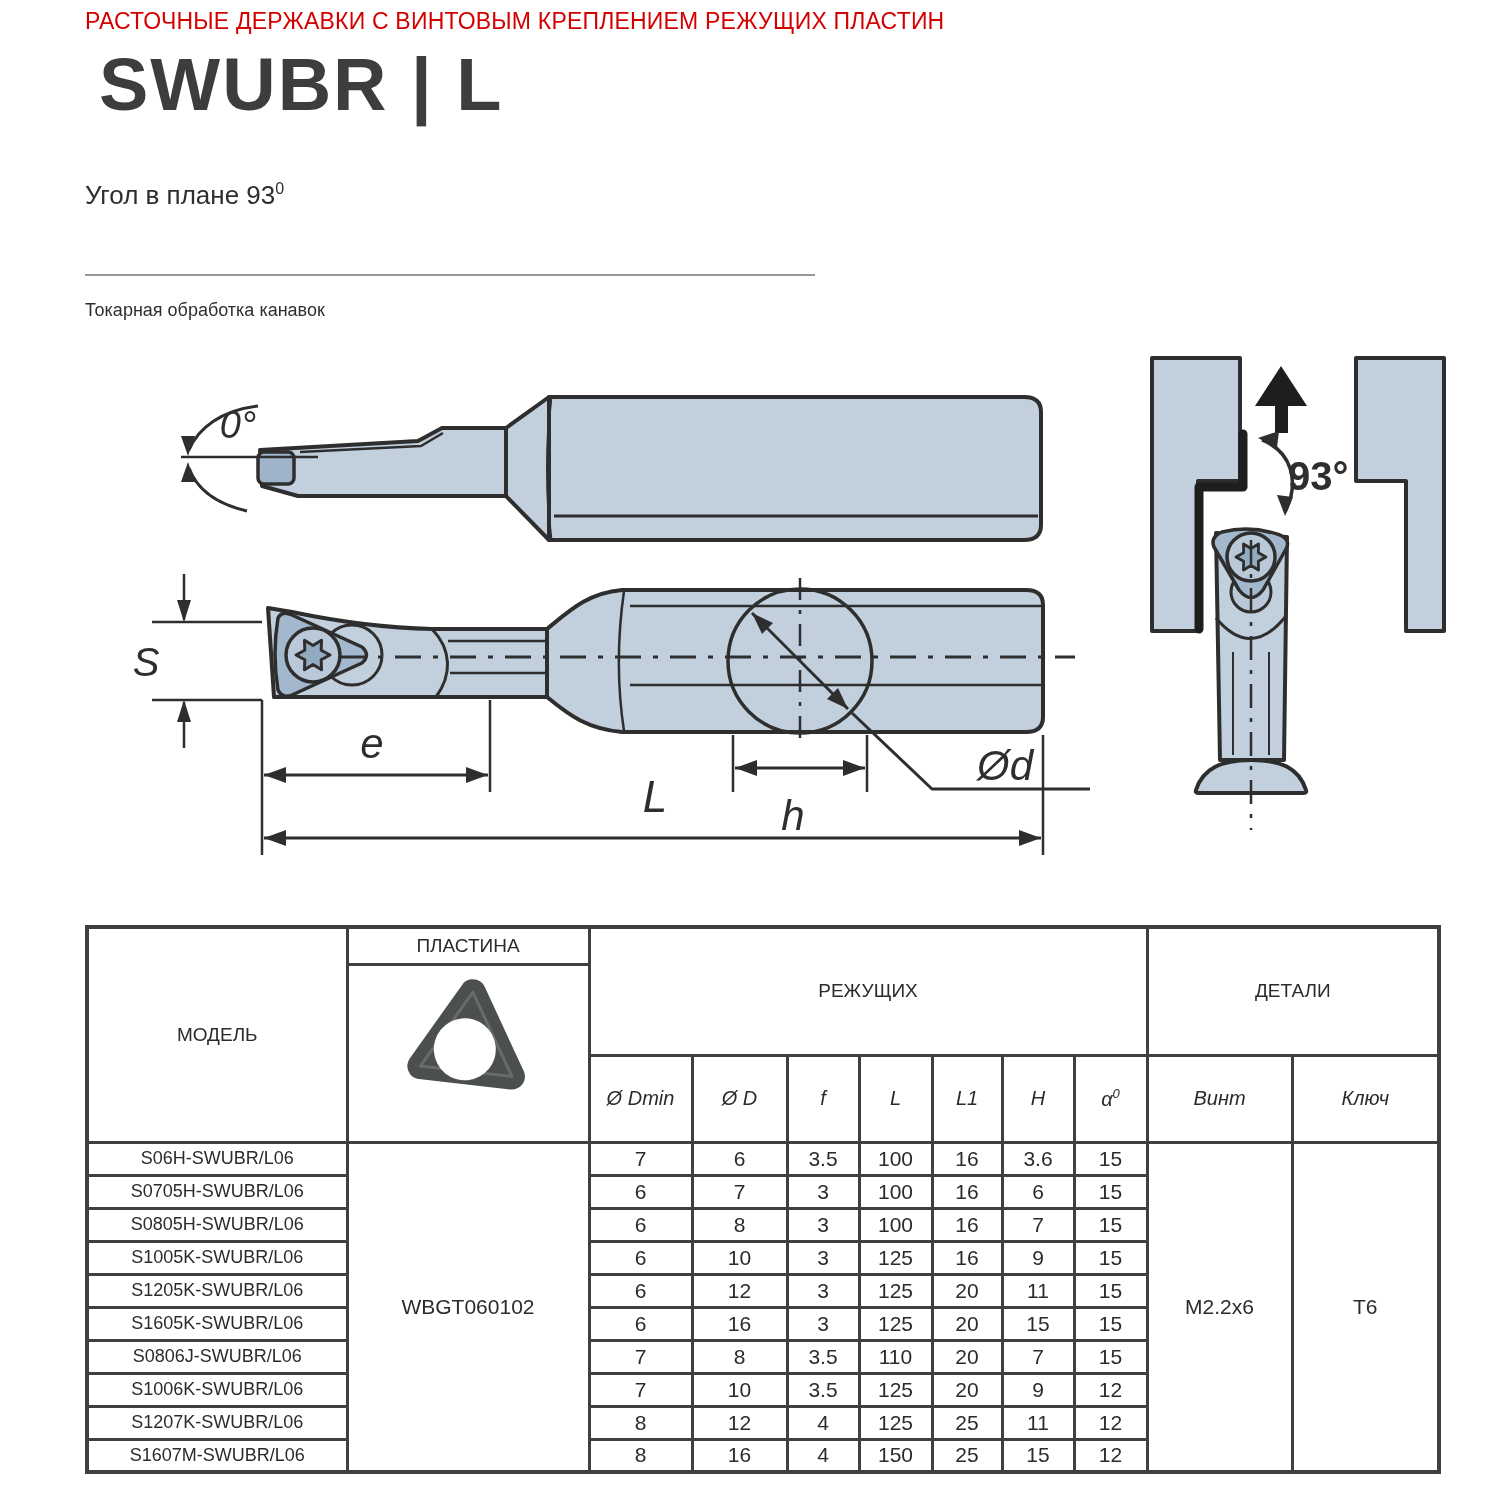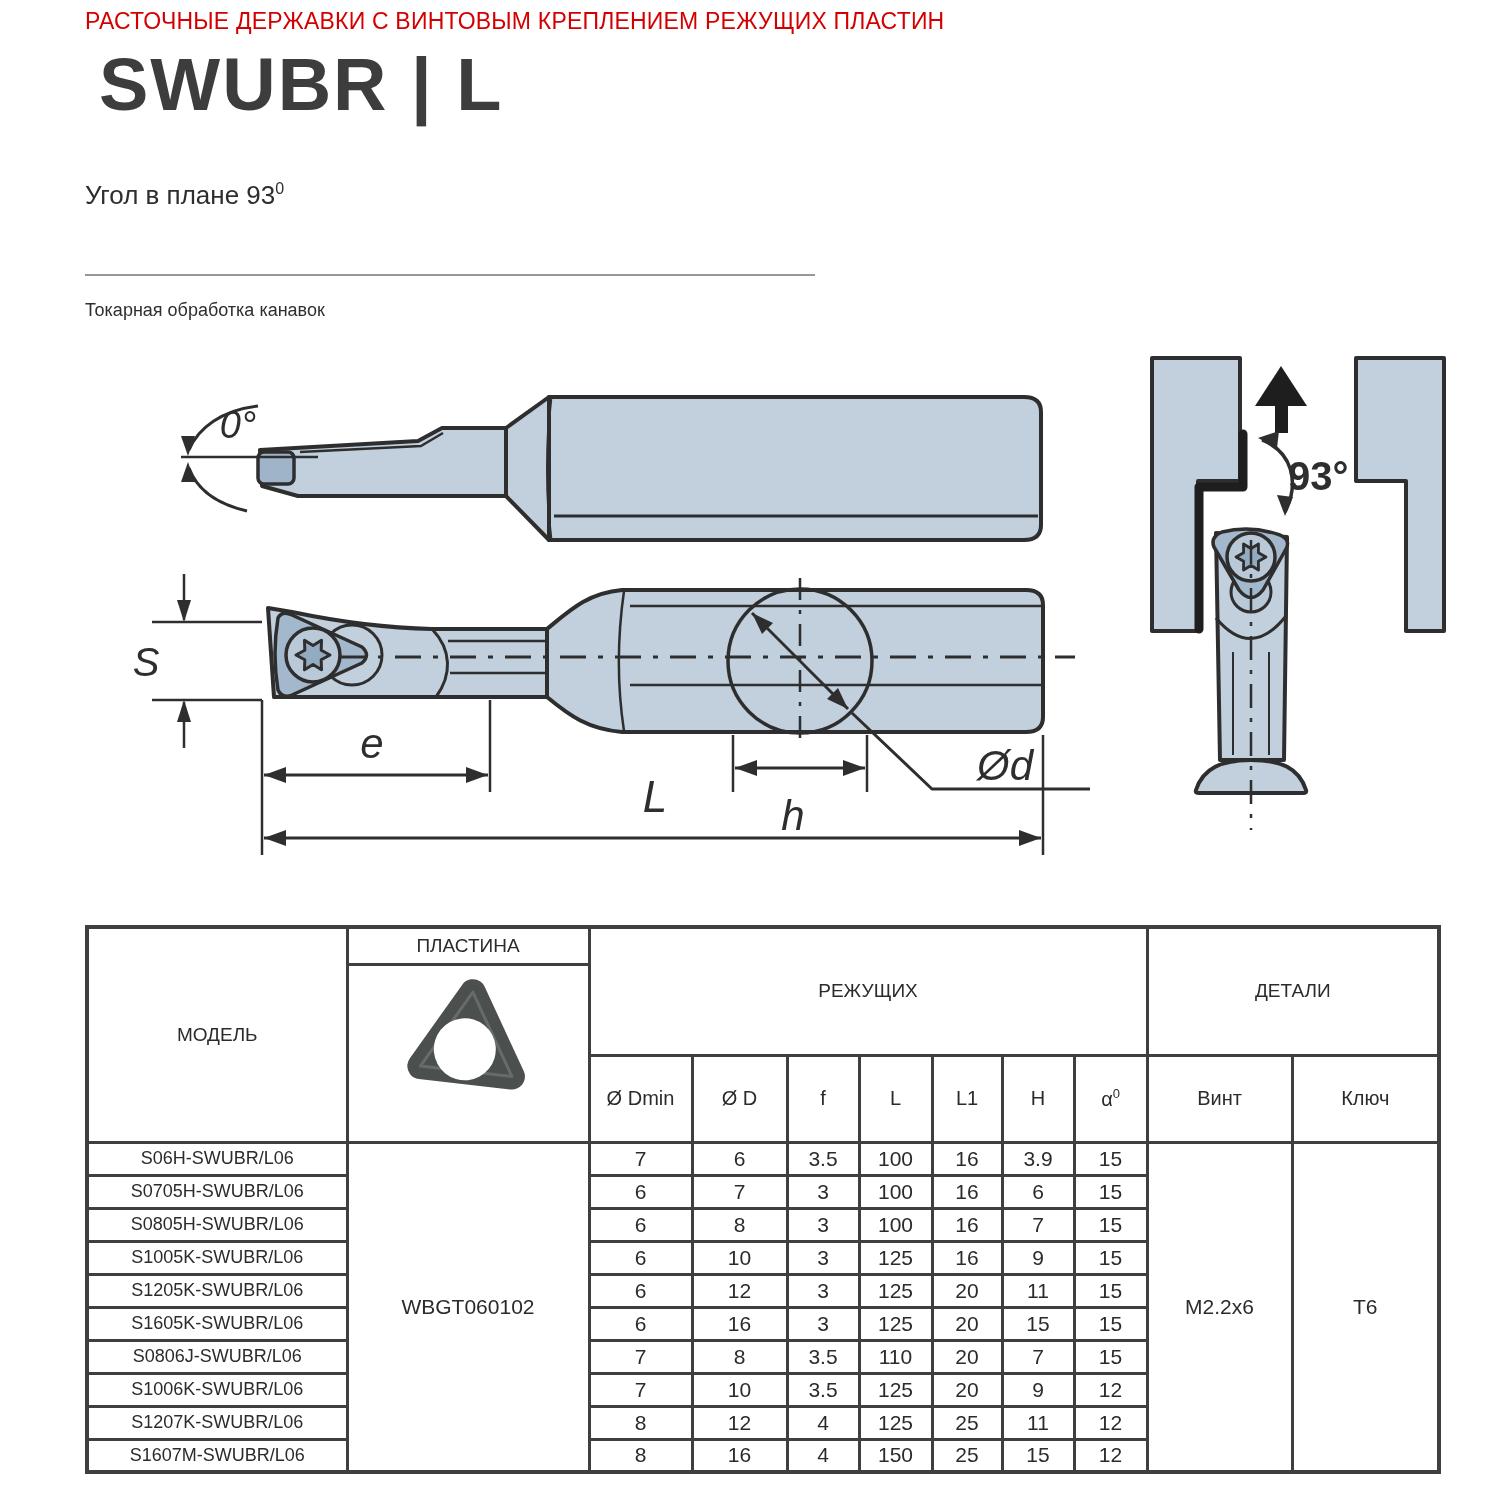--- a/index.html
+++ b/index.html
@@ -9,21 +9,21 @@
   .title{left:83px;top:42px;font-size:74px;font-weight:800;color:#3d3d3d;letter-spacing:2px;white-space:nowrap;margin-left:16px;}
   .sub1{left:85px;top:180px;font-size:26px;color:#2e2e2e;}
   .sub1 sup,.sub-sup{font-size:16px;vertical-align:super;}
   .rule{left:85px;top:274px;width:730px;border-top:2px solid #979797;height:0;}
   .sub2{left:85px;top:300px;font-size:18px;color:#2e2e2e;}
   svg.drawing{position:absolute;left:0;top:340px;width:1500px;height:580px;}
   .spec-table{position:absolute;left:85px;top:925px;width:1352px;border-collapse:collapse;table-layout:fixed;}
   .spec-table td,.spec-table th{border:3px solid #3f3f3f;text-align:center;vertical-align:middle;padding:0;font-weight:400;overflow:hidden;}
   .spec-table{border:4px solid #3f3f3f;}
   .gh{font-size:19px;font-weight:700;color:#2b2b2b;}
-  .sh{font-size:20px;color:#2b2b2b;}
+  .sh{font-size:20px;color:#2b2b2b;font-style:italic;}
   .sh sup{font-size:13px;}
   .cell{font-size:21px;color:#2b2b2b;}
   .model-cell{font-size:18px;}
   tr.hr-a{height:37px;} tr.hr-b{height:91px;} tr.hr-c{height:87px;} tr.body-row{height:33px;}
   .dimlabel{font-family:"Liberation Sans",sans-serif;font-style:italic;fill:#2e2e2e;}
   .anglabel{font-family:"Liberation Sans",sans-serif;fill:#2e2e2e;font-weight:600;}
 </style>
 </head>
 <body>
 
@@ -175,21 +175,21 @@
   </tr>
 
   <tr class="body-row">
     <td class="cell model-cell">S06H-SWUBR/L06</td>
     <td class="cell" rowspan="10">WBGT060102</td>
     <td class="cell">7</td>
     <td class="cell">6</td>
     <td class="cell">3.5</td>
     <td class="cell">100</td>
     <td class="cell">16</td>
-    <td class="cell">3.9</td>
+    <td class="cell">3.6</td>
     <td class="cell">15</td>
     <td class="cell" rowspan="10">M2.2x6</td>
     <td class="cell" rowspan="10">T6</td>
   </tr>
   <tr class="body-row">
     <td class="cell model-cell">S0705H-SWUBR/L06</td>
     <td class="cell">6</td>
     <td class="cell">7</td>
     <td class="cell">3</td>
     <td class="cell">100</td>

